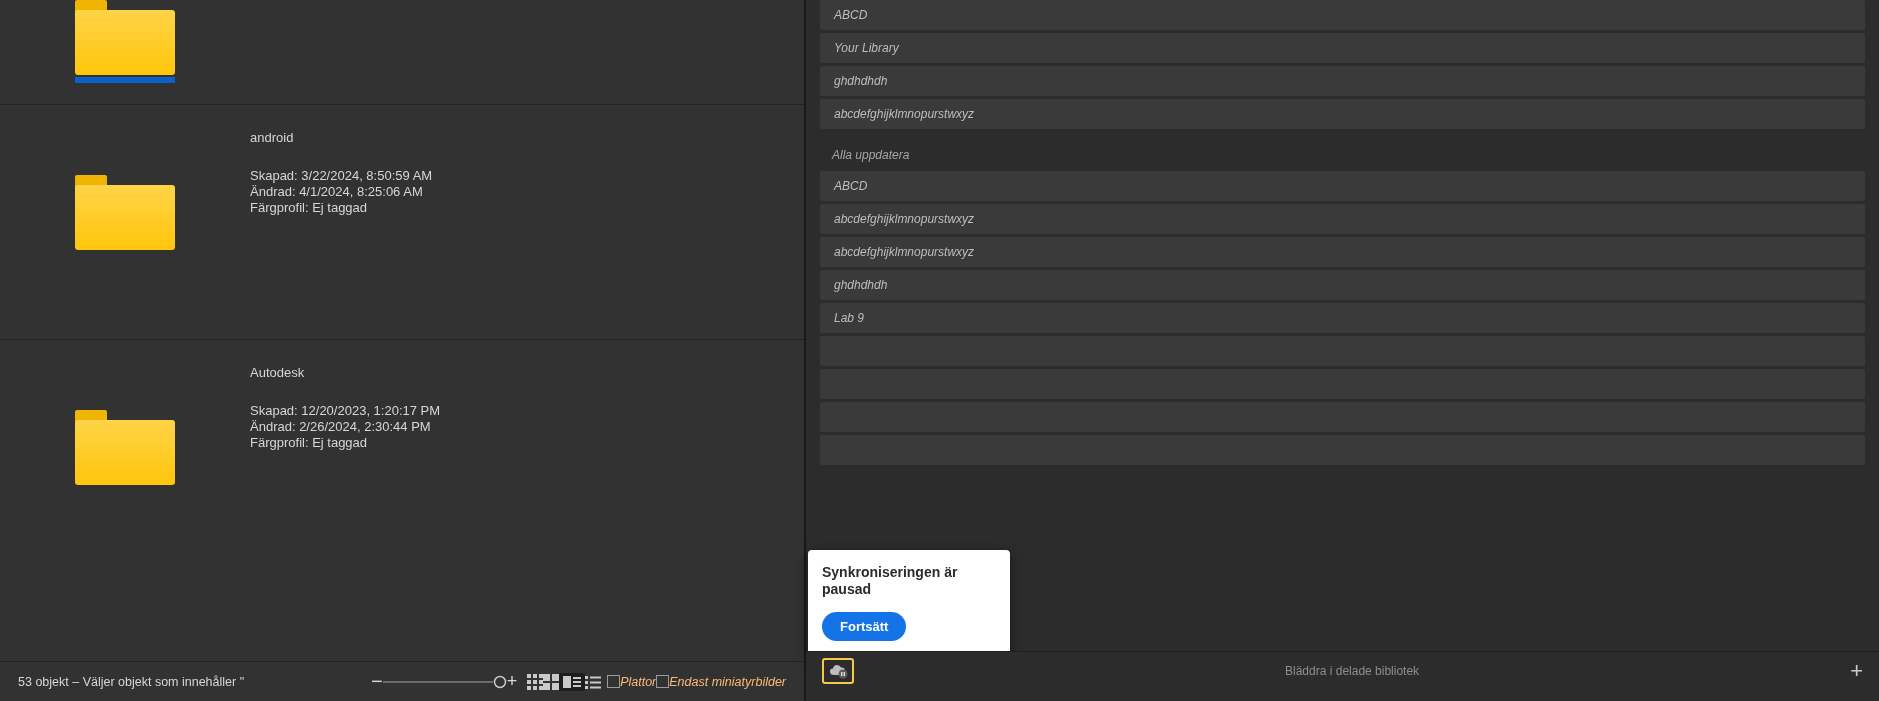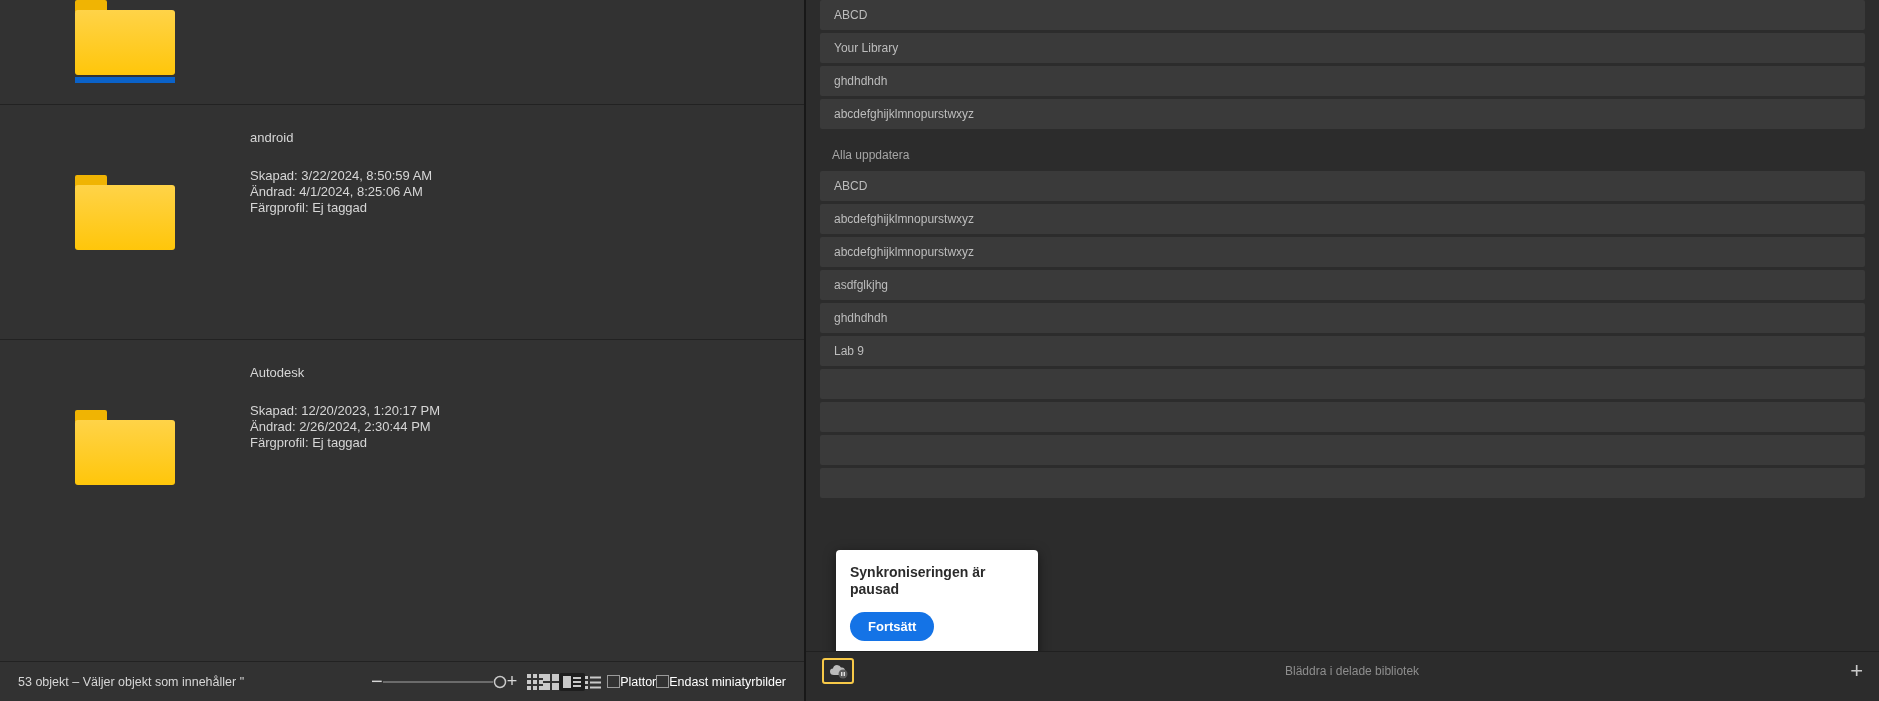--- a/index.html
+++ b/index.html
@@ -32,27 +32,27 @@
 .file-meta .name { display: block; margin-bottom: 22px; font-size: 13px; }
 .left-bottom {
   position: absolute; left: 0; right: 0; bottom: 0; height: 40px;
   background: #323232; border-top: 1px solid #222;
   display: flex; align-items: center; padding: 0 18px; gap: 0;
 }
 .status-text { font-size: 12.5px; color: #d6d6d6; flex: 1; }
 .ctrl { color: #d6d6d6; font-size: 14px; display: inline-flex; align-items: center; justify-content: center; cursor: pointer; }
 .zoom-line { width: 110px; height: 2px; background: #6b6b6b; }
 .checkbox { width: 13px; height: 13px; border: 1px solid #9a9a9a; display: inline-block; }
-.lbl { font-size: 12.5px; color: #ffffff; }
+.lbl { font-size: 12.5px; color: #fdba74; font-style: italic; }
 
 .right-pane {
   flex: 1; height: 100%; background: #2c2c2c; position: relative;
   border-left: 2px solid #181818; padding: 0 14px;
 }
-.lib-list { display: flex; flex-direction: column; gap: 3px; }
+.lib-list { display: flex; flex-direction: column; gap: 3px; font-style: italic; }
 .lib-header { font-size: 12px; color: #a5a5a5; padding: 10px 12px 6px 12px; margin-top: 6px; }
 .lib-row {
   background: #3a3a3a; height: 30px; border-radius: 2px;
   padding: 0 14px; display: flex; align-items: center;
   font-size: 12px; color: #bdbdbd; cursor: pointer;
 }
 .lib-row:first-child { margin-top: 0; }
 .right-bottom {
   position: absolute; left: 0; right: 0; bottom: 12px; height: 38px;
   background: #2c2c2c; border-top: 1px solid #202020;
@@ -63,21 +63,20 @@
   display: flex; align-items: center; justify-content: center; cursor: pointer;
 }
 .sync-badge svg { display: block; }
 .browse-link { color: #8e8e8e; font-size: 12px; cursor: pointer; }
 .plus-btn { font-size: 22px; color: #c9c9c9; cursor: pointer; font-weight: 300; }
 
 .popover {
   position: absolute; bottom: 42px; left: 2px; width: 202px;
   background: #fff; border-radius: 4px; padding: 14px 14px 18px 14px;
   box-shadow: 0 3px 12px rgba(0,0,0,.5);
-  margin-left: 28px;
 }
 .popover::after {
   content: ""; position: absolute; left: 14px; bottom: -8px;
   border-left: 8px solid transparent; border-right: 8px solid transparent;
   border-top: 8px solid #fff;
 }
 .popover h3 { font-size: 14px; color: #2b2b2b; line-height: 17px; font-weight: 700; }
 .popover p { font-size: 12.5px; color: #505050; margin-top: 10px; line-height: 16px; }
 .popover .actions { display: flex; justify-content: flex-start; margin-top: 14px; }
 .btn-primary {
@@ -215,23 +214,20 @@
     <div class="lib-row">
         <span>ABCD</span>
       </div>
     <div class="lib-row">
         <span>abcdefghijklmnopurstwxyz</span>
       </div>
     <div class="lib-row">
         <span>abcdefghijklmnopurstwxyz</span>
       </div>
     <div class="lib-row">
-        <span>asdfglkjhg</span>
-      </div>
-    <div class="lib-row">
         <span>ghdhdhdh</span>
       </div>
     <div class="lib-row">
         <span>Lab 9</span>
       </div>
     <div class="lib-row">
         <span></span>
       </div>
     <div class="lib-row">
         <span></span>

